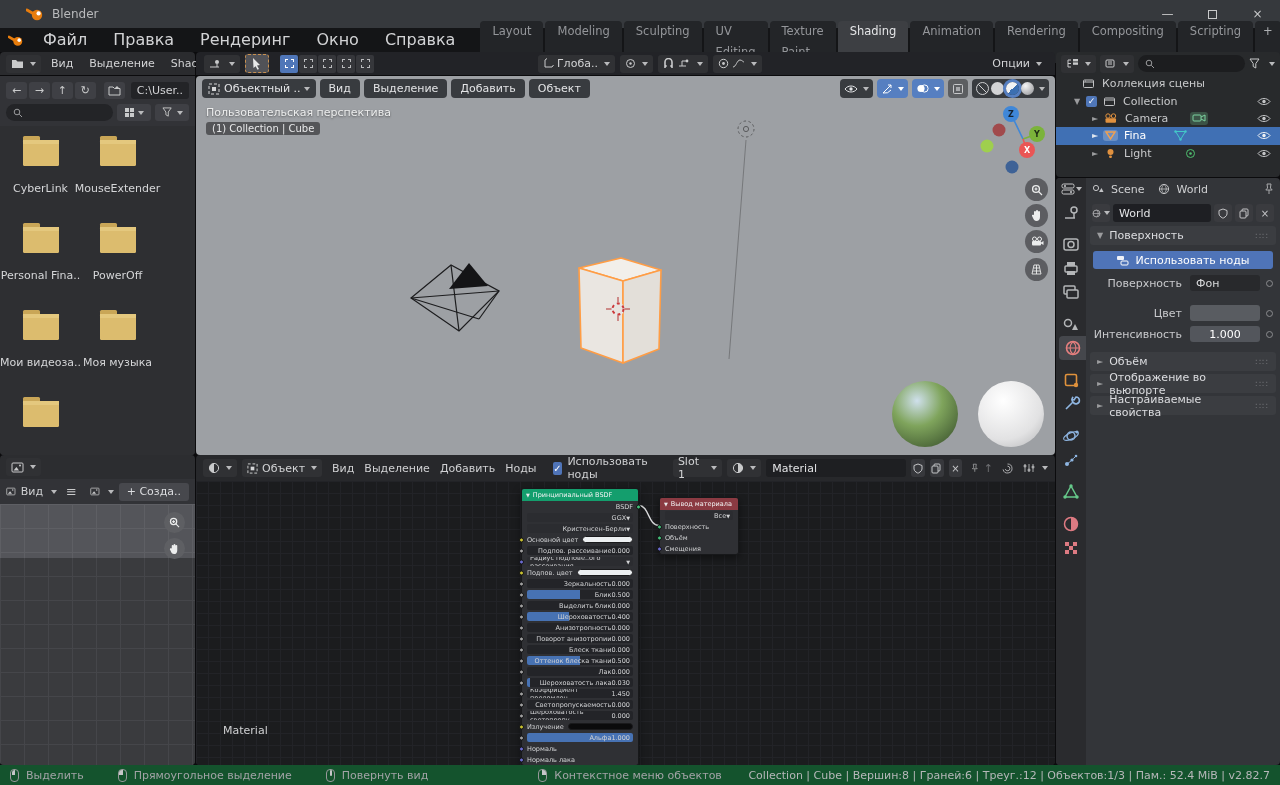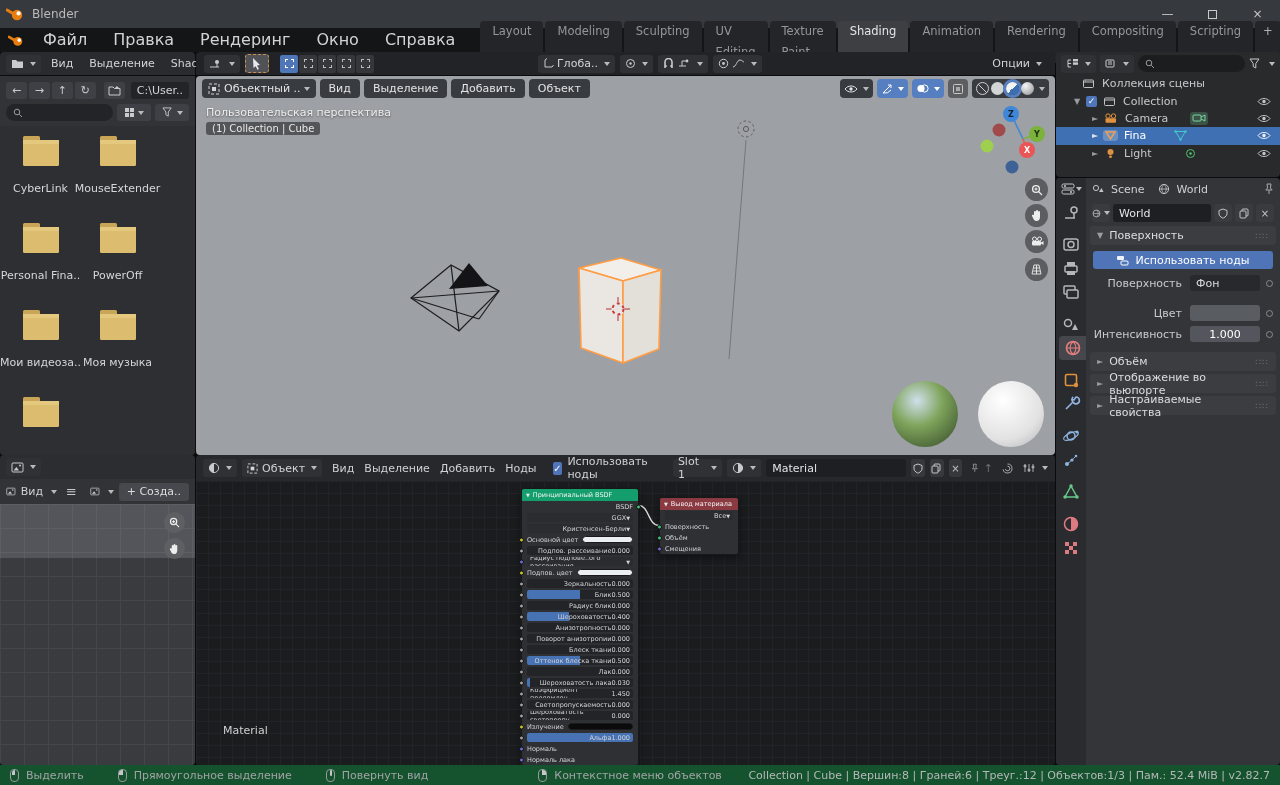--- a/index.html
+++ b/index.html
@@ -4,21 +4,21 @@
 <style>
   * { margin:0; padding:0; box-sizing:border-box; }
   html,body { background:#0b0b0d; }
   #app { position:relative; width:1280px; height:785px; background:#0b0b0d;
          font-family:"DejaVu Sans", sans-serif; font-size:11px; color:#cfd0d2;
          overflow:hidden; user-select:none; }
   .abs { position:absolute; }
 
   
   .titlebar { position:absolute; left:0; top:0; width:1280px; height:28px;
-              background:#36393d; display:flex; align-items:center; padding-left:6px; }
+              background:#36393d; display:flex; align-items:center; padding-left:26px; }
   .title-text { color:#b9babc; font-size:12px; margin-left:8px; }
   .win-controls { margin-left:auto; display:flex; height:28px; }
   .win-btn { width:45px; height:28px; display:flex; align-items:center; justify-content:center;
              color:#c9cacb; font-size:12px; }
   .win-box { width:9px; height:9px; border:1px solid #c9cacb; display:inline-block; }
 
   
   .topbar { position:absolute; left:0; top:28px; width:1280px; height:24px;
             background:#141517; display:flex; align-items:center; }
   .menubar { display:flex; margin-left:6px; }
@@ -1061,21 +1061,21 @@
               <span class="n-widget">
                 <span class="n-fill" style="width: 50%;"></span>
                 <span class="wl">Блик</span>
                 <span class="wv">0.500</span>
               </span>
             </div>
             <div class="n-row">
               <span class="socket" style="background: rgb(160, 160, 160);"></span>
               <span class="n-widget">
                 <span class="n-fill" style="width: 0%;"></span>
-                <span class="wl">Радиус блик</span>
+                <span class="wl">Выделить блик</span>
                 <span class="wv">0.000</span>
               </span>
             </div>
             <div class="n-row">
               <span class="socket" style="background: rgb(160, 160, 160);"></span>
               <span class="n-widget">
                 <span class="n-fill" style="width: 40%;"></span>
                 <span class="wl">Шероховатость</span>
                 <span class="wv">0.400</span>
               </span>

